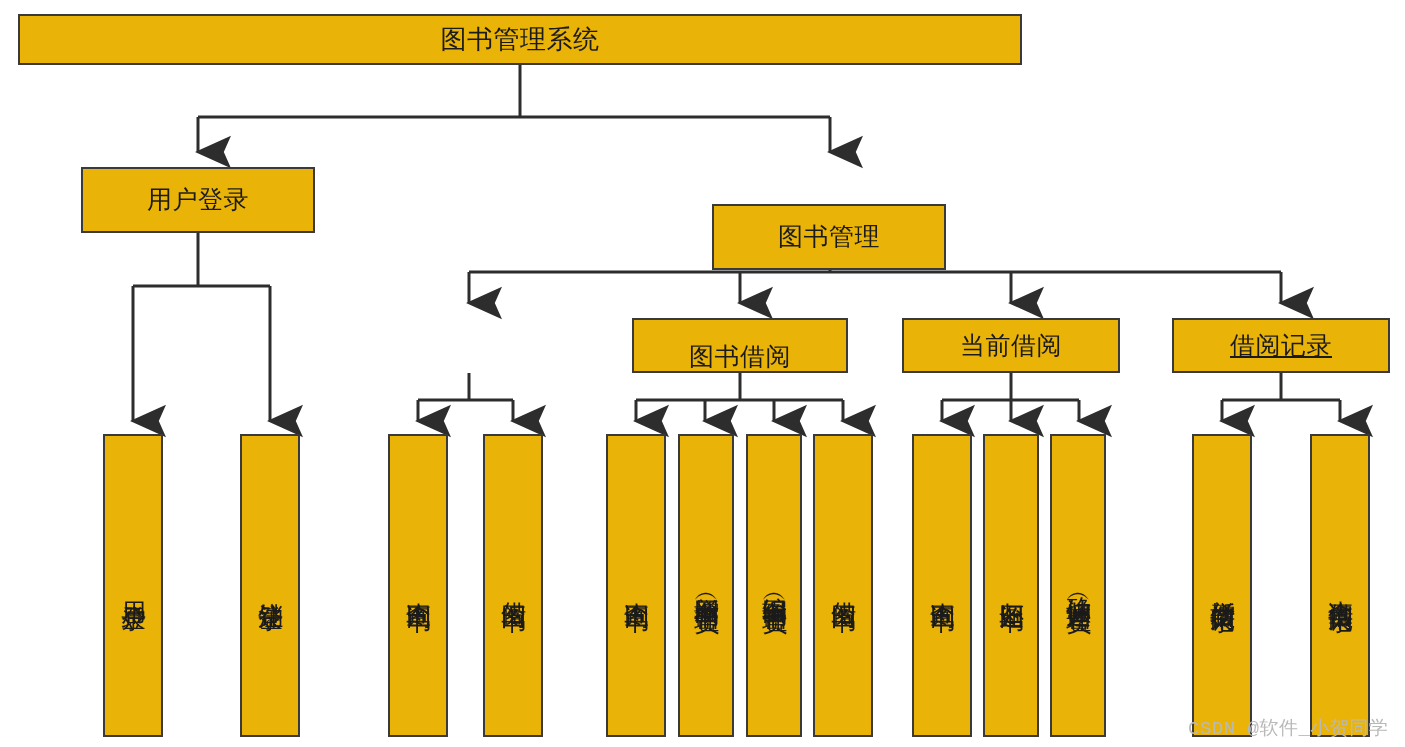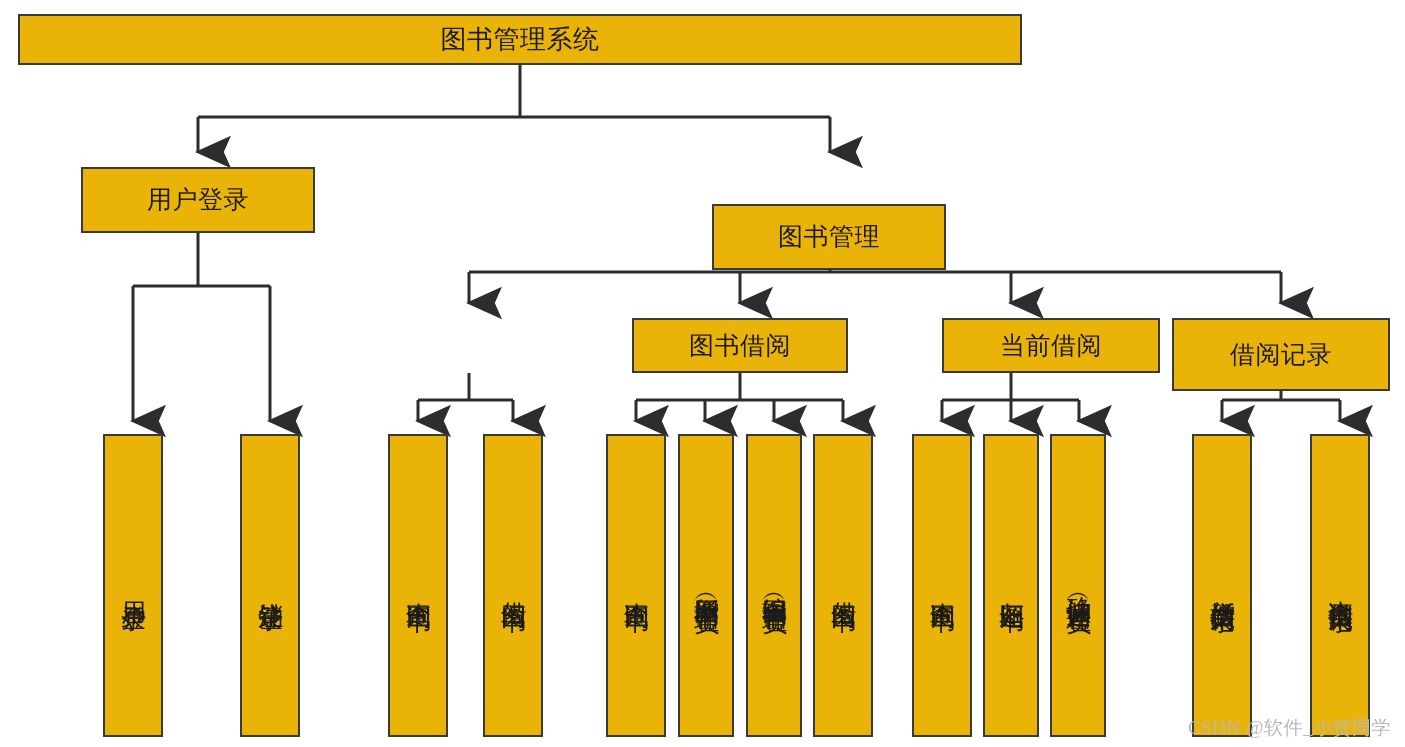--- a/index.html
+++ b/index.html
@@ -60,21 +60,21 @@
     font-size: 26px;
   }
   #watermark {
     position: absolute;
     left: 1188px;
     top: 715px;
     font-size: 19px;
     color: #b9b9b9;
     white-space: nowrap;
     letter-spacing: 0.5px;
-    font-family: Liberation Serif, serif;
+    font-family: Liberation Mono, monospace;
   }
 </style>
 </head>
 <body>
 
 <div id="diagram-root">
 
   <svg id="edges-layer" viewBox="0 0 1405 747" width="1405" height="747" xmlns="http://www.w3.org/2000/svg">
     <defs>
       <marker id="arrow" viewBox="0 0 12 12" refX="6" refY="11" markerWidth="12" markerHeight="12" orient="auto-start-reverse">
@@ -129,27 +129,27 @@
     <span class="node-label">图书管理系统</span>
   </div>
 
   <div class="node horizontal" style="left:81px; top:167px; width:234px; height:66px;">
     <span class="node-label">用户登录</span>
   </div>
   <div class="node horizontal" style="left:712px; top:167px; width:234px; height:66px;margin-top:37px;">
     <span class="node-label">图书管理</span>
   </div>
 
-  <div class="node horizontal" style="left:632px; top:318px; width:216px; height:55px;">
+  <div class="node horizontal" style="left:632px; top:318px; width:216px; height:55px;align-items:flex-end;">
     <span class="node-label">图书借阅</span>
   </div>
-  <div class="node horizontal" style="left:902px; top:318px; width:218px; height:55px;margin-left:40px;">
+  <div class="node horizontal" style="left:902px; top:318px; width:218px; height:55px;">
     <span class="node-label">当前借阅</span>
   </div>
-  <div class="node horizontal" style="left:1172px; top:318px; width:218px; height:73px;">
+  <div class="node horizontal" style="left:1172px; top:318px; width:218px; height:55px;text-decoration:underline;">
     <span class="node-label">借阅记录</span>
   </div>
 
   <div class="node vertical" style="left:103px; top:434px; width:60px; height:303px;">
     <span class="node-label">用户登录</span>
   </div>
   <div class="node vertical" style="left:240px; top:434px; width:60px; height:303px;">
     <span class="node-label">注销登录</span>
   </div>
 

